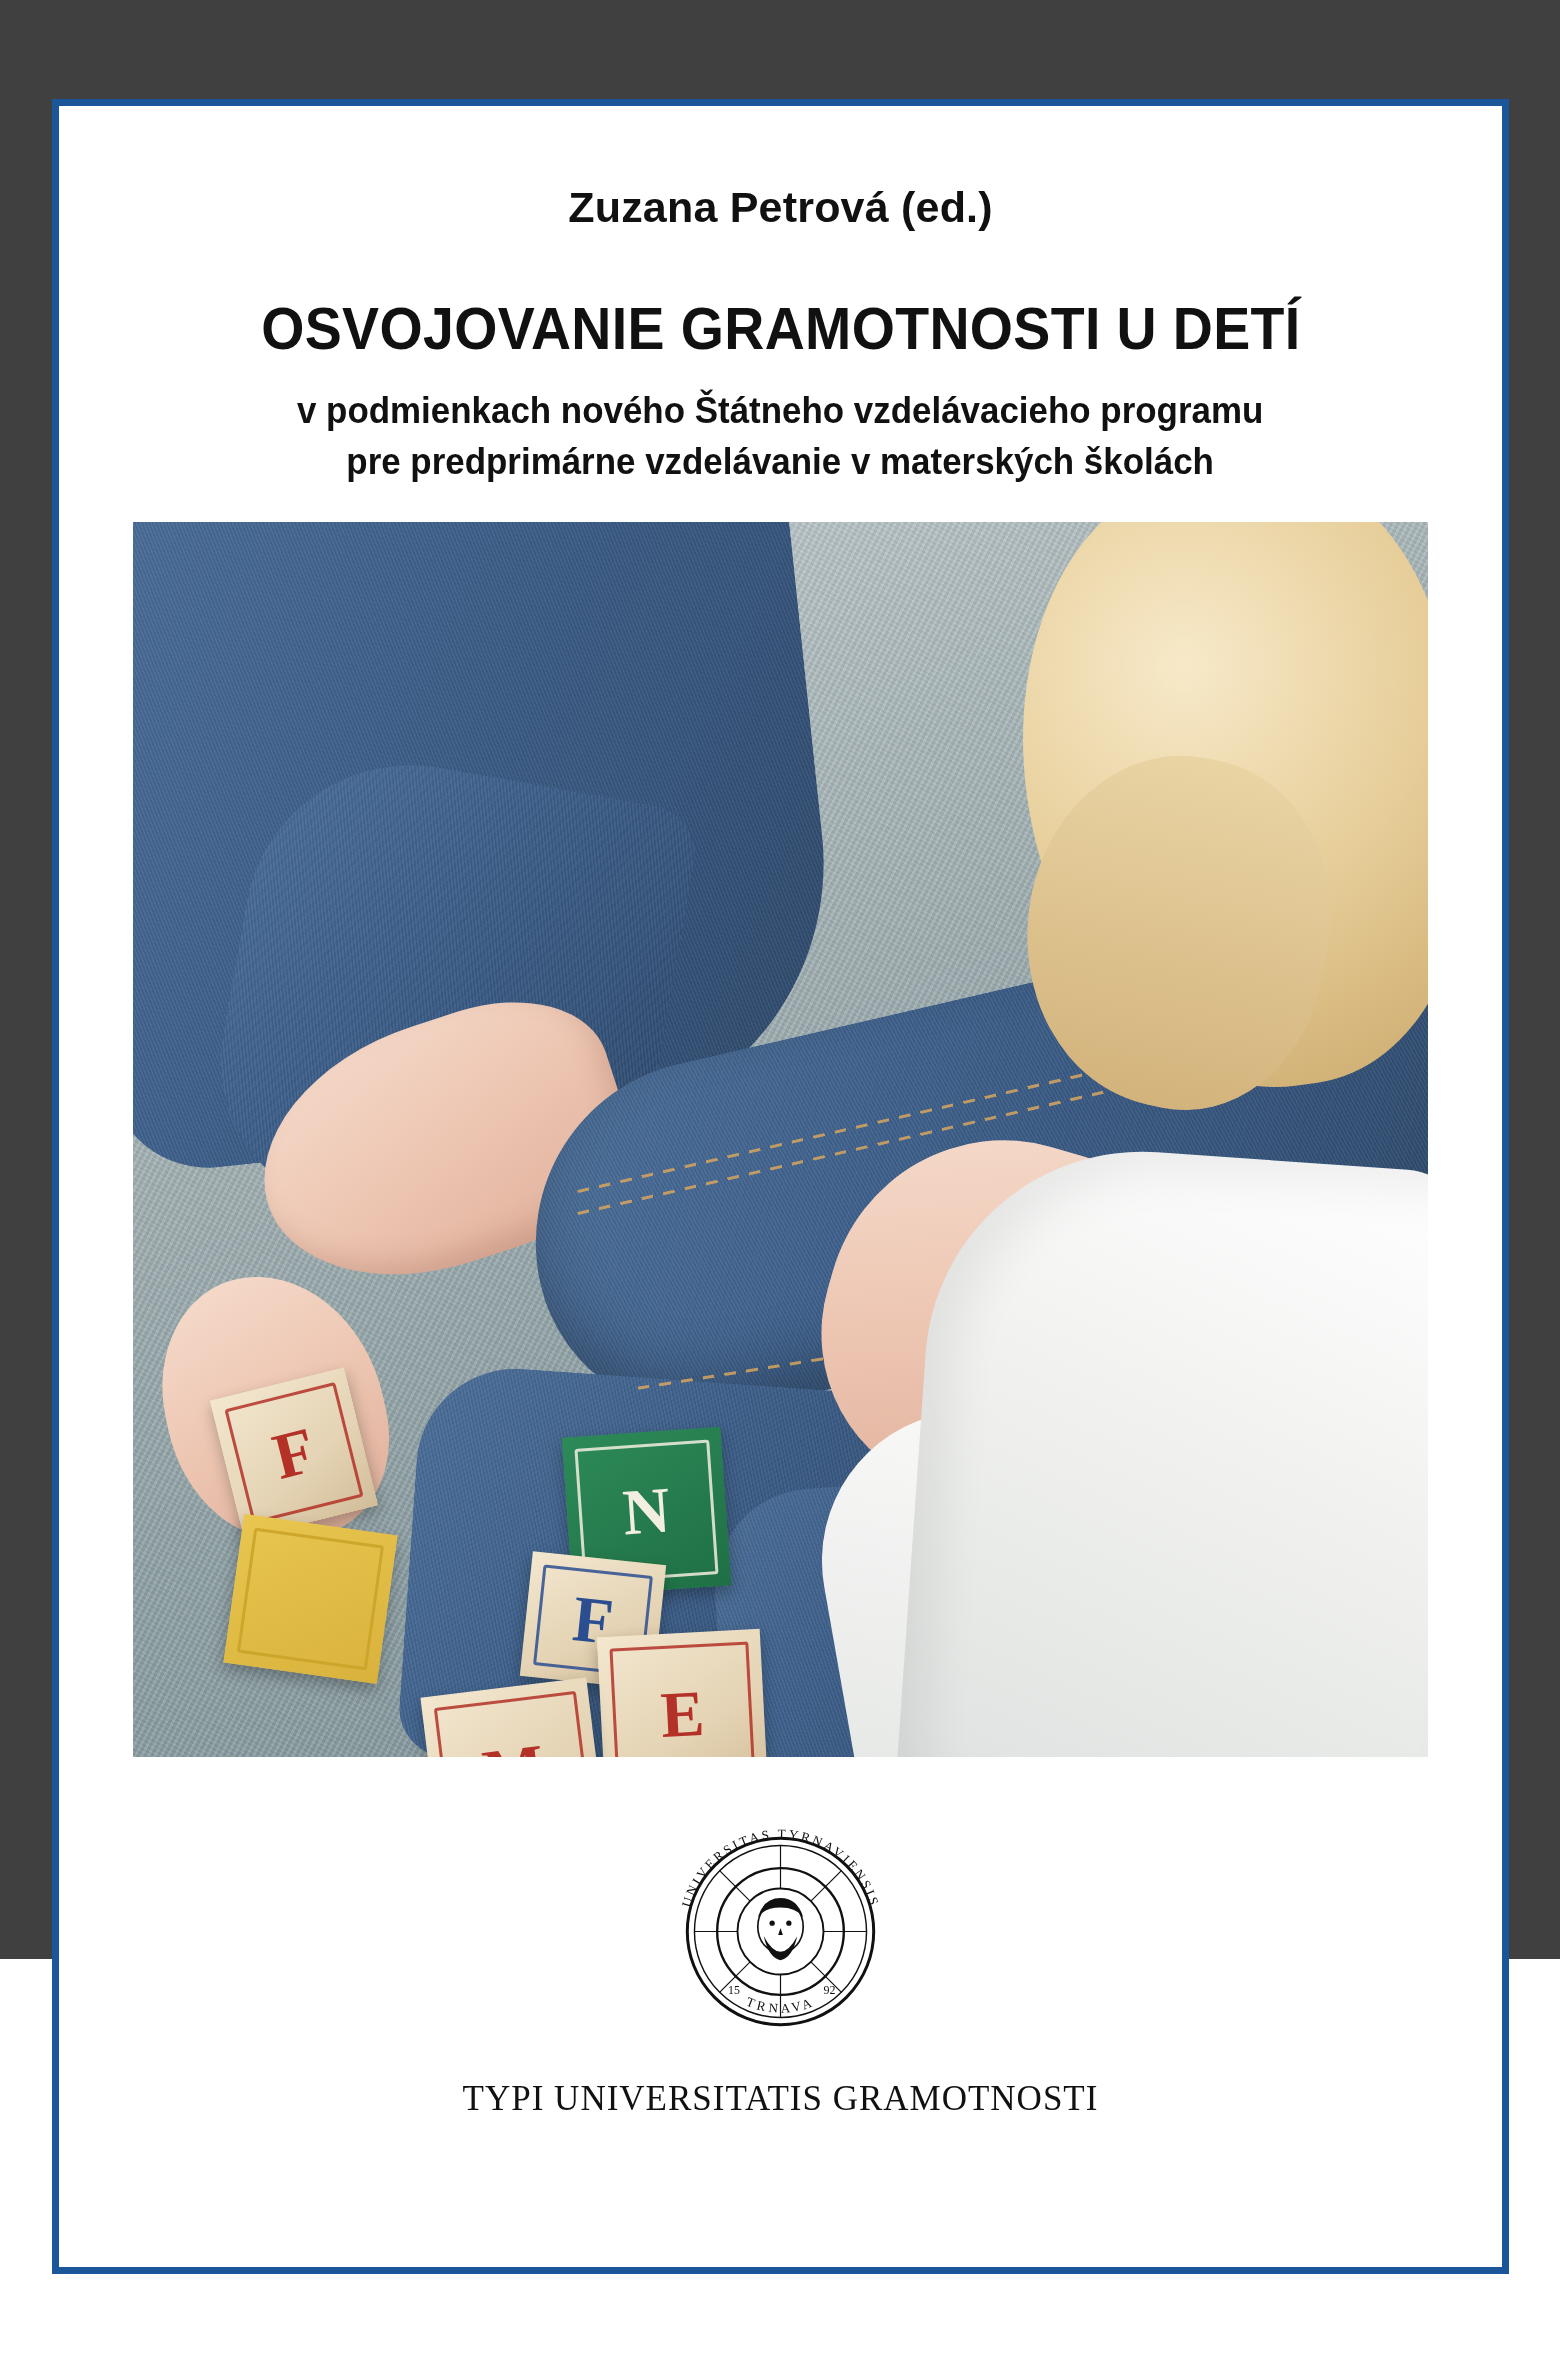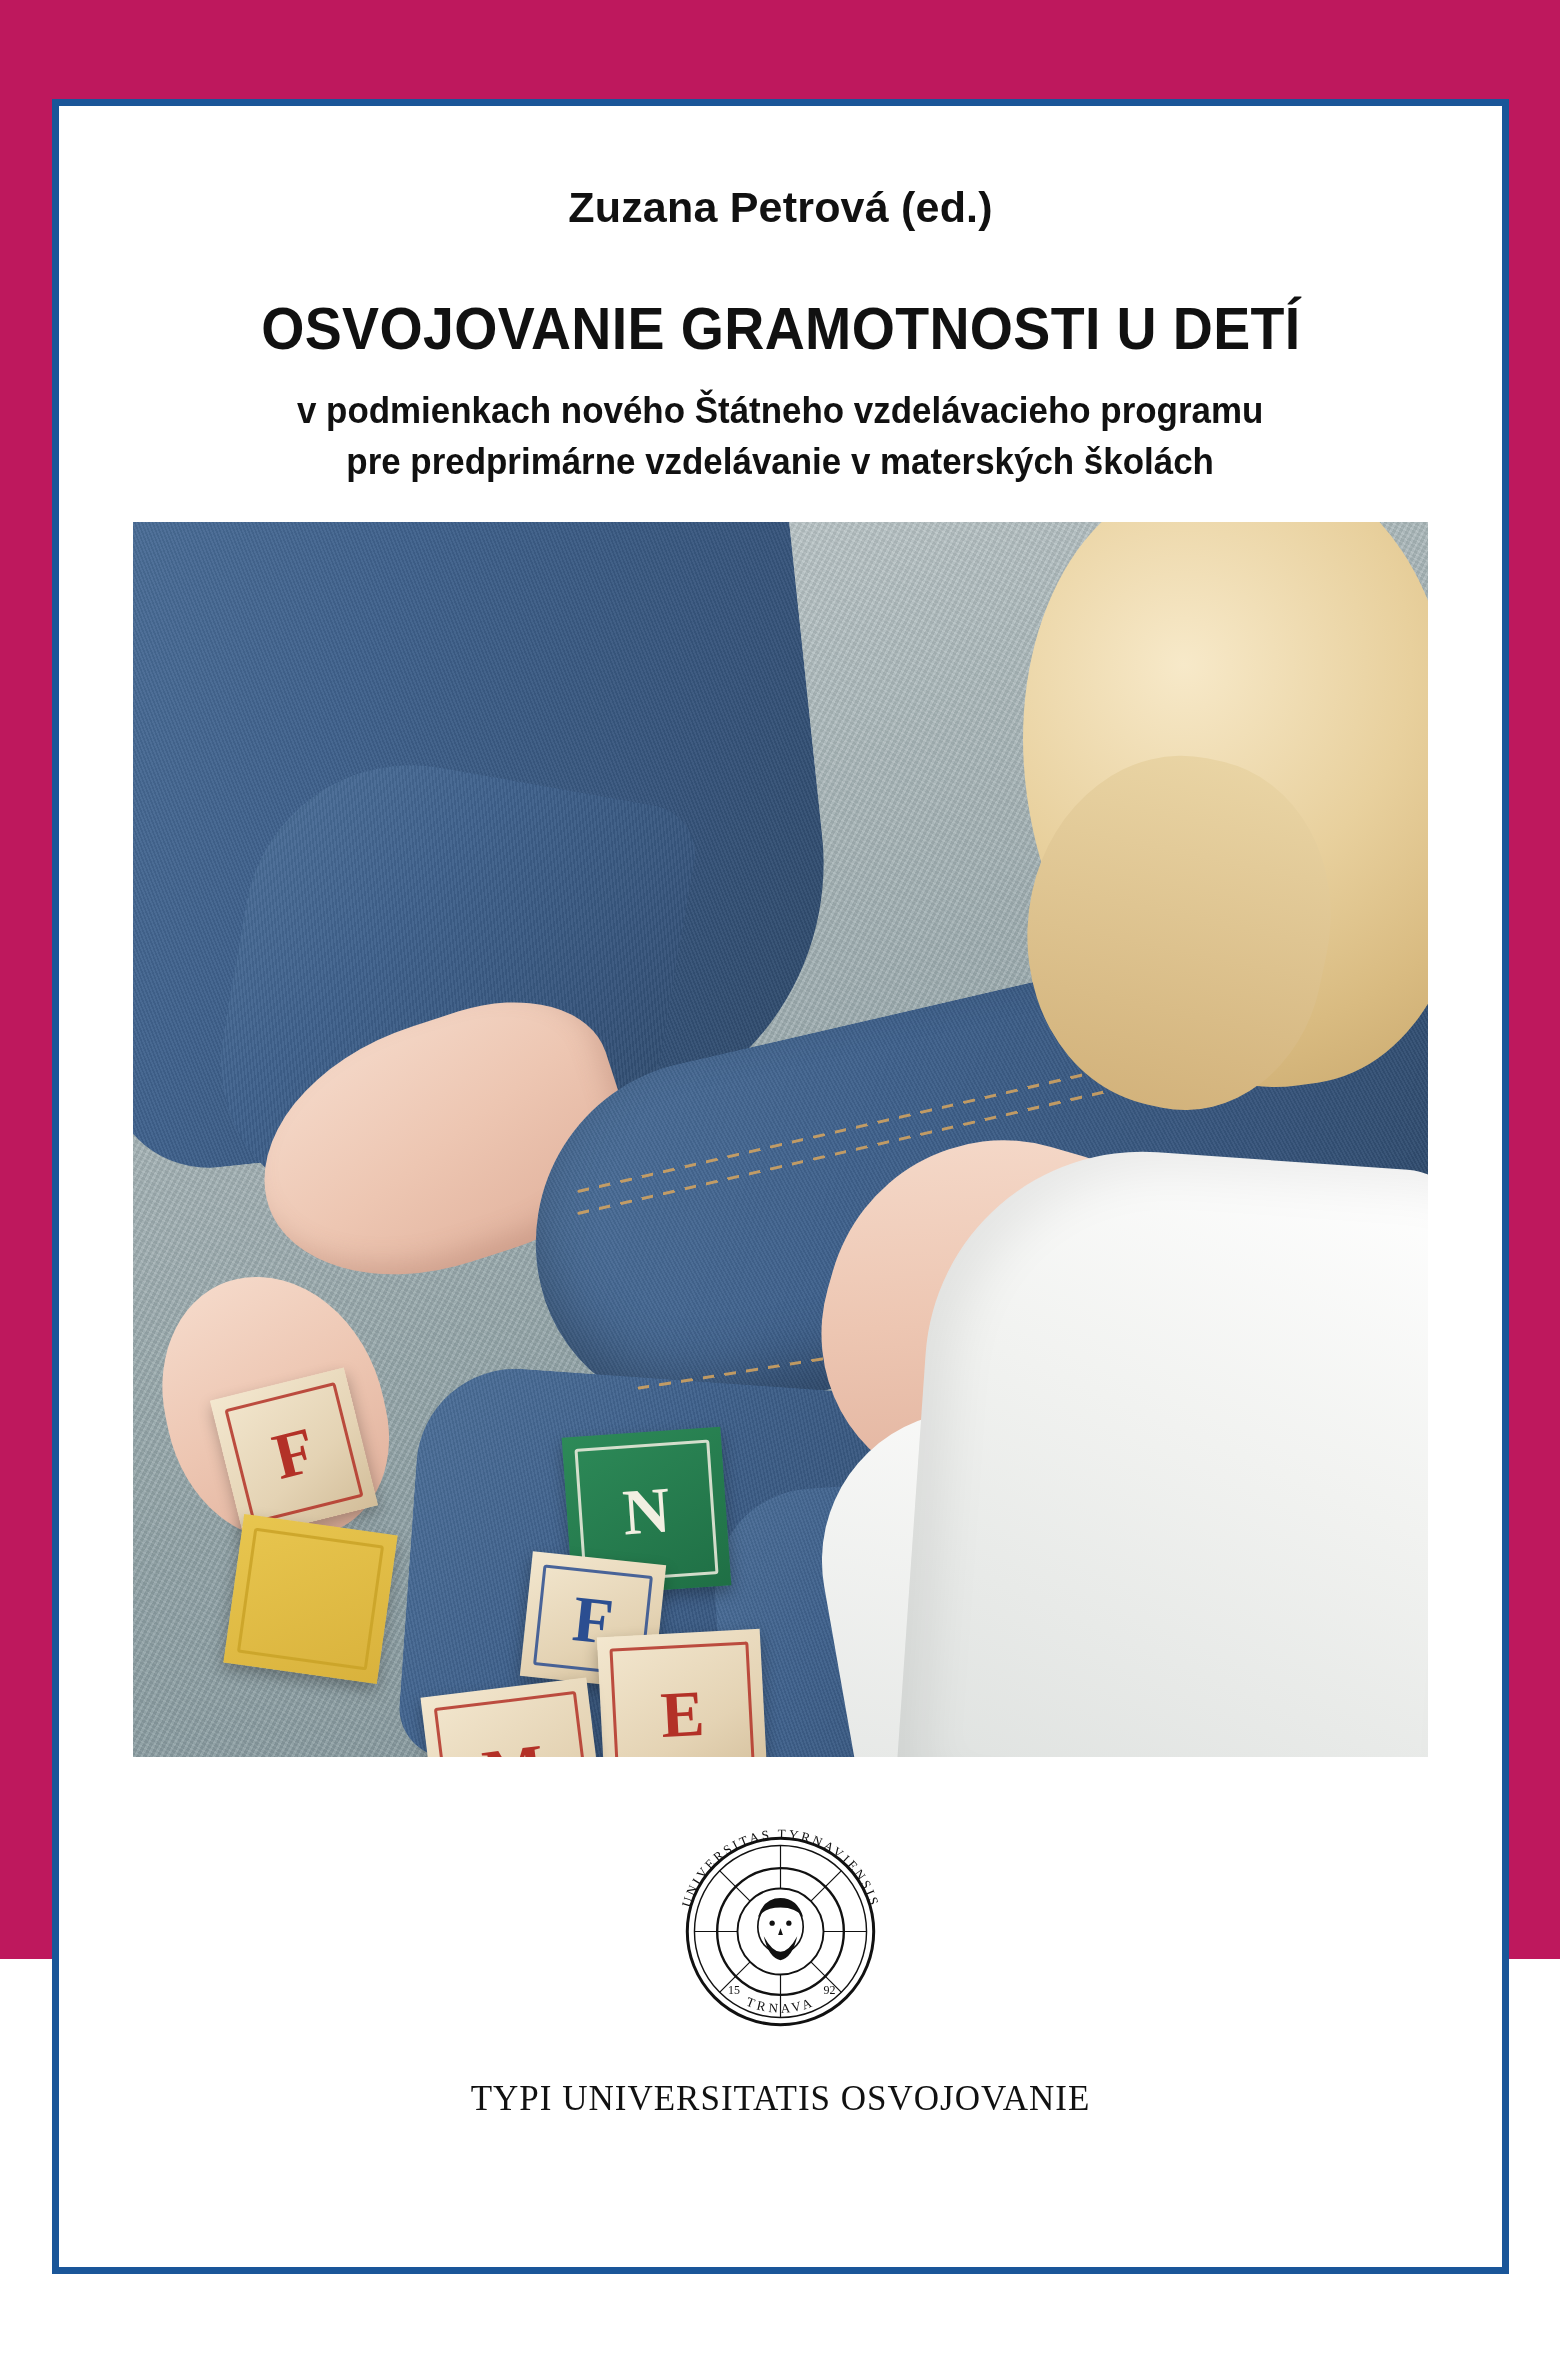--- a/index.html
+++ b/index.html
@@ -11,21 +11,21 @@
     width: 1560px;
     height: 2366px;
     font-family: "Liberation Sans", sans-serif;
     overflow: hidden;
   }
 
   .page {
     position: relative;
     width: 1560px;
     height: 1959px;
-    background: #be185d;
+    background: #404040;
     box-sizing: border-box;
   }
 
   
   .cover-frame {
     position: absolute;
     left: 52px;
     top: 99px;
     width: 1457px;
     height: 2175px;
@@ -406,19 +406,19 @@
           </g>
           <text font-family="Liberation Serif, serif" font-size="11" fill="#111" letter-spacing="2.2">
             <textPath href="#arcTop" startOffset="50%" text-anchor="middle">UNIVERSITAS TYRNAVIENSIS</textPath>
           </text>
           <text font-family="Liberation Serif, serif" font-size="11" fill="#111" letter-spacing="3">
             <textPath href="#arcBottom" startOffset="50%" text-anchor="middle">TRNAVA</textPath>
           </text>
           <text x="56" y="152" font-family="Liberation Serif, serif" font-size="10" fill="#111">15</text>
           <text x="136" y="152" font-family="Liberation Serif, serif" font-size="10" fill="#111">92</text>
         </svg>
-        <div class="publisher">TYPI UNIVERSITATIS OSVOJOVANIE</div>
+        <div class="publisher">TYPI UNIVERSITATIS GRAMOTNOSTI</div>
       </div>
 
     </div>
   </div>
 </div>
 
 
 </body></html>

